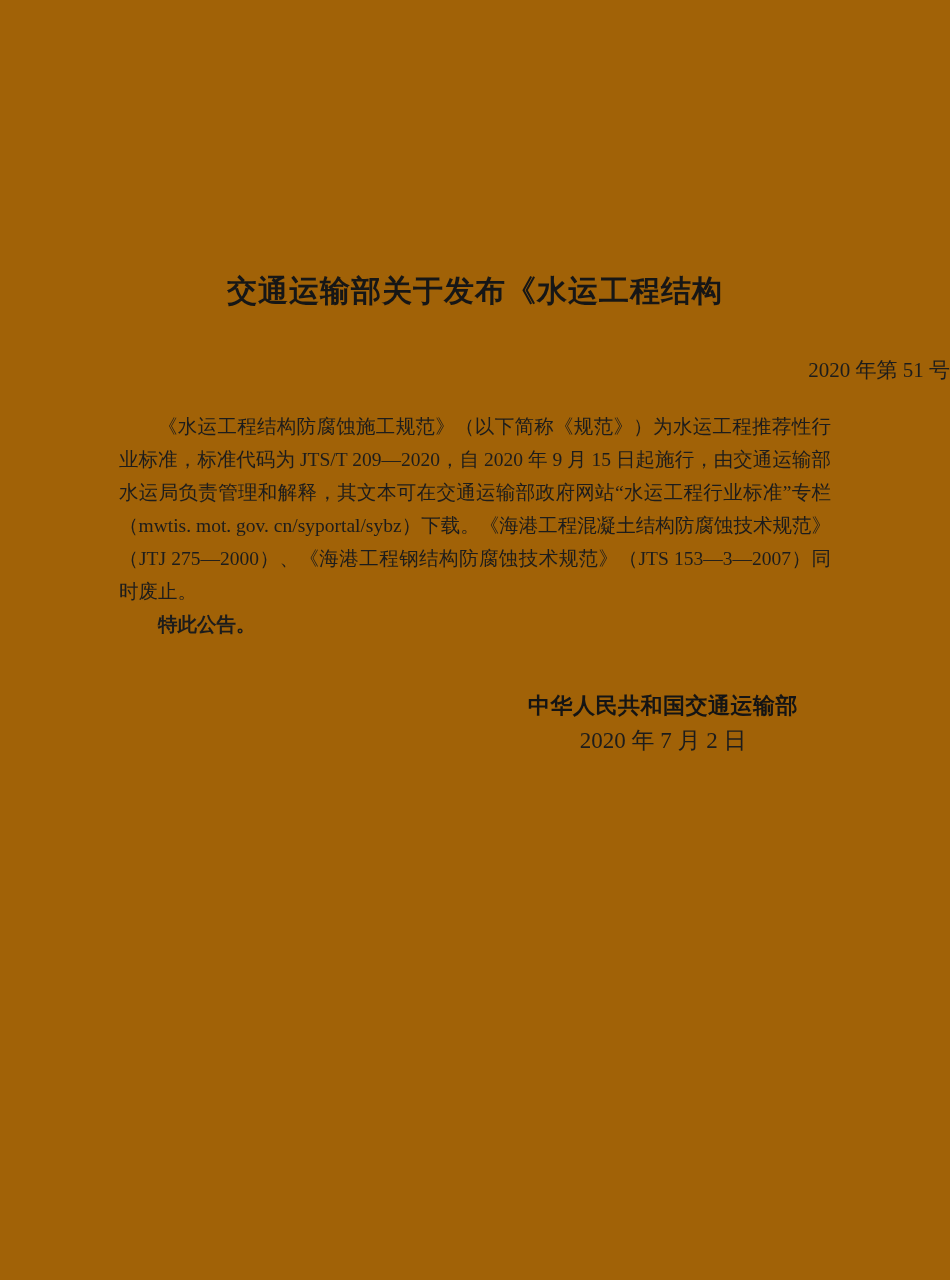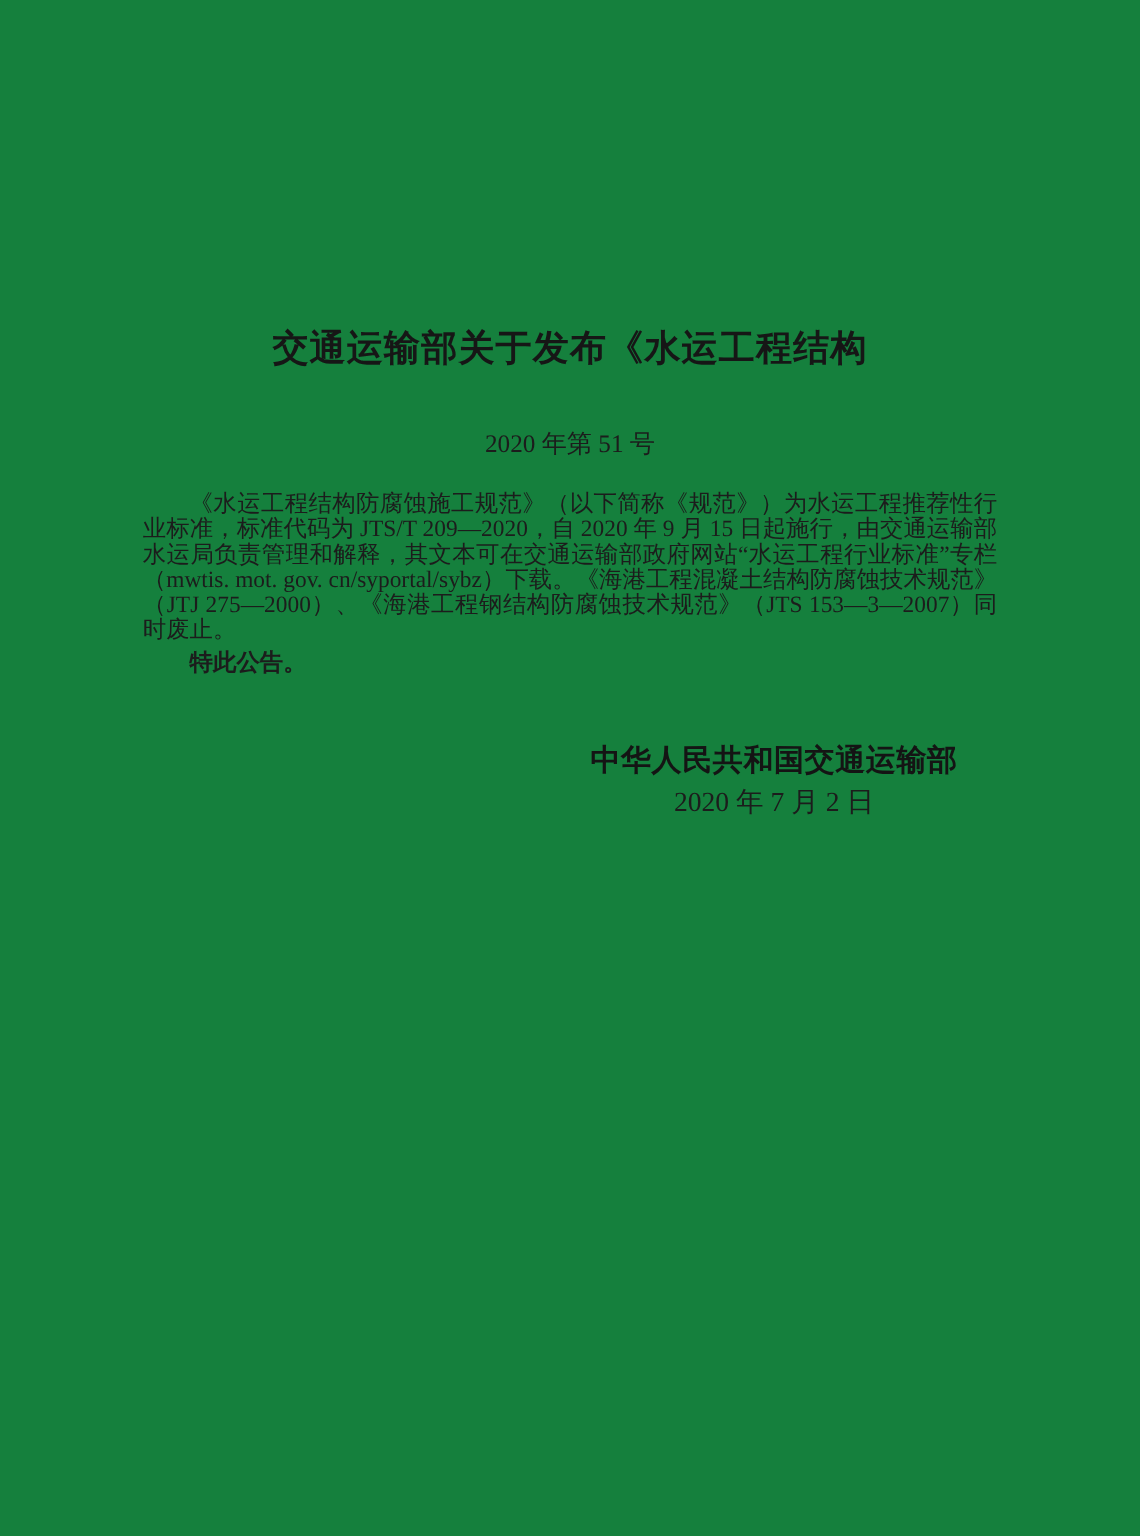--- a/index.html
+++ b/index.html
@@ -4,46 +4,46 @@
 <style>
   html, body {
     margin: 0;
     padding: 0;
     background: #ffffff;
   }
   .page {
     position: relative;
     width: 950px;
     height: 1280px;
-    background: #15803d;
+    background: #a16207;
     color: #1c1c1c;
     font-family: "Liberation Serif", "DejaVu Serif", serif;
     overflow: hidden;
   }
   .doc-title {
     padding-top: 248px;
     text-align: center;
     font-weight: bold;
     font-size: 30px;
     line-height: 46px;
     letter-spacing: 1px;
     color: #161616;
   }
   .doc-number {
     margin-top: 42px;
-    text-align: center;
+    text-align: right;
     font-size: 21px;
     line-height: 28px;
     color: #1c1c1c;
   }
   .doc-body {
     width: 712px;
     margin: 26px auto 0 auto;
     font-size: 19.5px;
-    line-height: 21px;
+    line-height: 33px;
     text-align: justify;
     text-justify: inter-ideograph;
     color: #1c1c1c;
   }
   .doc-body p {
     margin: 0;
     text-indent: 2em;
   }
   .doc-closing {
     width: 712px;
@@ -56,21 +56,21 @@
   }
   .signature-block {
     width: -moz-fit-content;
     width: fit-content;
     margin: 52px 152px 0 auto;
     text-align: center;
   }
   .signature-issuer {
     font-family: "Liberation Sans", "DejaVu Sans", sans-serif;
     font-weight: bold;
-    font-size: 25px;
+    font-size: 22px;
     line-height: 26px;
     letter-spacing: 0.5px;
     color: #141414;
   }
   .signature-date {
     margin-top: 9px;
     font-size: 23px;
     line-height: 26px;
     color: #1c1c1c;
   }

